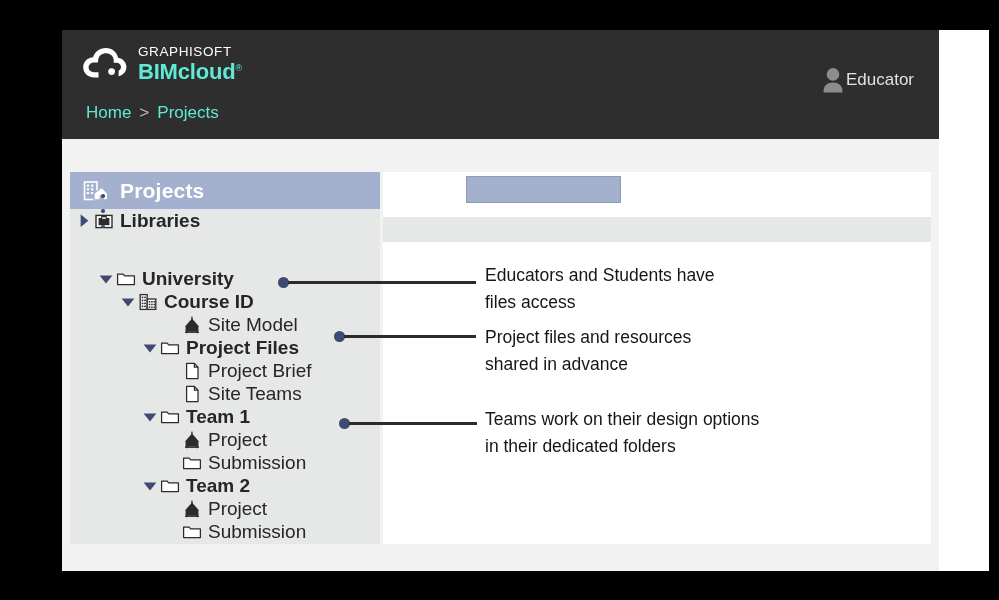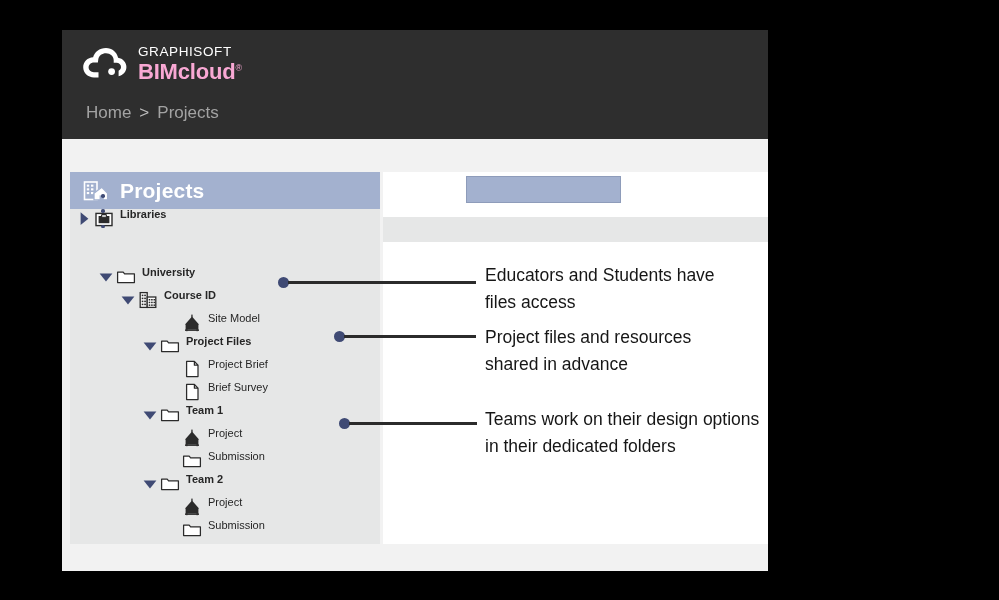--- a/index.html
+++ b/index.html
@@ -7,21 +7,21 @@
     width: 999px; height: 600px;
     background: #000000;
     font-family: "Liberation Sans", sans-serif;
     overflow: hidden;
   }
 
   
   #window-frame {
     position: absolute;
     left: 62px; top: 30px;
-    width: 706px; height: 541px;
+    width: 927px; height: 541px;
     background: #ffffff;
     overflow: hidden;
   }
 
   
   #app-header {
     position: absolute;
     left: 0; top: 0;
     width: 877px; height: 109px;
     background: #2e2e2e;
@@ -31,32 +31,32 @@
     left: 14px; top: 14px;
     display: flex; align-items: center; gap: 10px;
   }
   #cloud-logo { width: 52px; height: 40px; }
   .brand-text { line-height: 1; }
   #brand-graphisoft {
     color: #ffffff; font-size: 13.5px; letter-spacing: 0.6px;
     font-weight: 400; display: block; margin-bottom: 2px;
   }
   #brand-bimcloud {
-    color: #f9a8d4; font-size: 22px; font-weight: 700;
+    color: #5eead4; font-size: 22px; font-weight: 700;
     letter-spacing: -0.2px; display: block;
   }
   #brand-bimcloud sup { font-size: 9px; font-weight: 400; top: -0.8em; }
 
   #breadcrumb {
     position: absolute;
     left: 24px; top: 73px;
     color: #dcdcdc; font-size: 17px;
     display: flex; align-items: center; gap: 8px;
   }
-  #breadcrumb .crumb { color: #a3a3a3; }
+  #breadcrumb .crumb { color: #5eead4; }
   #breadcrumb .sep { color: #bdbdbd; }
 
   #user-block {
     position: absolute;
     right: 25px; top: 36px;
     display: flex; align-items: center; 
   }
   #user-avatar-icon { width: 26px; height: 28px; }
   #user-name { color: #e2e2e2; font-size: 17px; }
 
@@ -85,22 +85,22 @@
   }
   #sidebar-header-icon { width: 26px; height: 24px; }
   #sidebar-title {
     color: #ffffff; font-size: 21px; font-weight: 700;
     letter-spacing: 0.2px;
   }
 
   #tree { position: absolute; left: 0; top: 37px; width: 310px; }
   .tree-row {
     height: 23px;
-    display: flex; align-items: flex-start;
-    font-size: 11px; color: #262626;
+    display: flex; align-items: center;
+    font-size: 19px; color: #262626;
     white-space: nowrap;
   }
   .tree-row.bold { font-weight: 700; }
   .tw { width: 20px; height: 20px; flex: 0 0 20px; display: flex;
         align-items: center; justify-content: center; }
   .ic { width: 20px; height: 20px; flex: 0 0 20px; display: flex;
         align-items: center; justify-content: center; margin-right: 6px; }
   .tree-label { line-height: 1; }
 
   #tree-ellipsis {
@@ -321,21 +321,21 @@
             <span class="tree-label">Project Brief</span>
           </div>
           <div class="tree-row" style="padding-left: 92px;">
             <span class="tw"></span>
             <span class="ic">
               <svg viewBox="0 0 20 20" width="20" height="20">
                 <path d="M4.6 2.4 L12.4 2.4 L16 6.2 L16 17.6 L4.6 17.6 Z" fill="#ffffff" stroke="#2b2b2b" stroke-width="1.25" stroke-linejoin="round"></path>
                 <path d="M12.4 2.4 L12.4 6.2 L16 6.2" fill="none" stroke="#2b2b2b" stroke-width="1.25" stroke-linejoin="round"></path>
               </svg>
             </span>
-            <span class="tree-label">Brief Survey</span>
+            <span class="tree-label">Site Teams</span>
           </div>
           <div class="tree-row bold" style="padding-left: 70px;">
             <span class="tw">
               <svg viewBox="0 0 20 20" width="20" height="20">
                 <path d="M3.6 6.6 L16.4 6.6 L10 14.4 Z" fill="#3f4a74"></path>
               </svg>
             </span>
             <span class="ic">
               <svg viewBox="0 0 20 20" width="20" height="20">
                 <path d="M1.6 5.2 L7.2 5.2 L8.6 6.9 L18.4 6.9 L18.4 15.6 L1.6 15.6 Z" fill="#ffffff" stroke="#2b2b2b" stroke-width="1.25" stroke-linejoin="round"></path>

